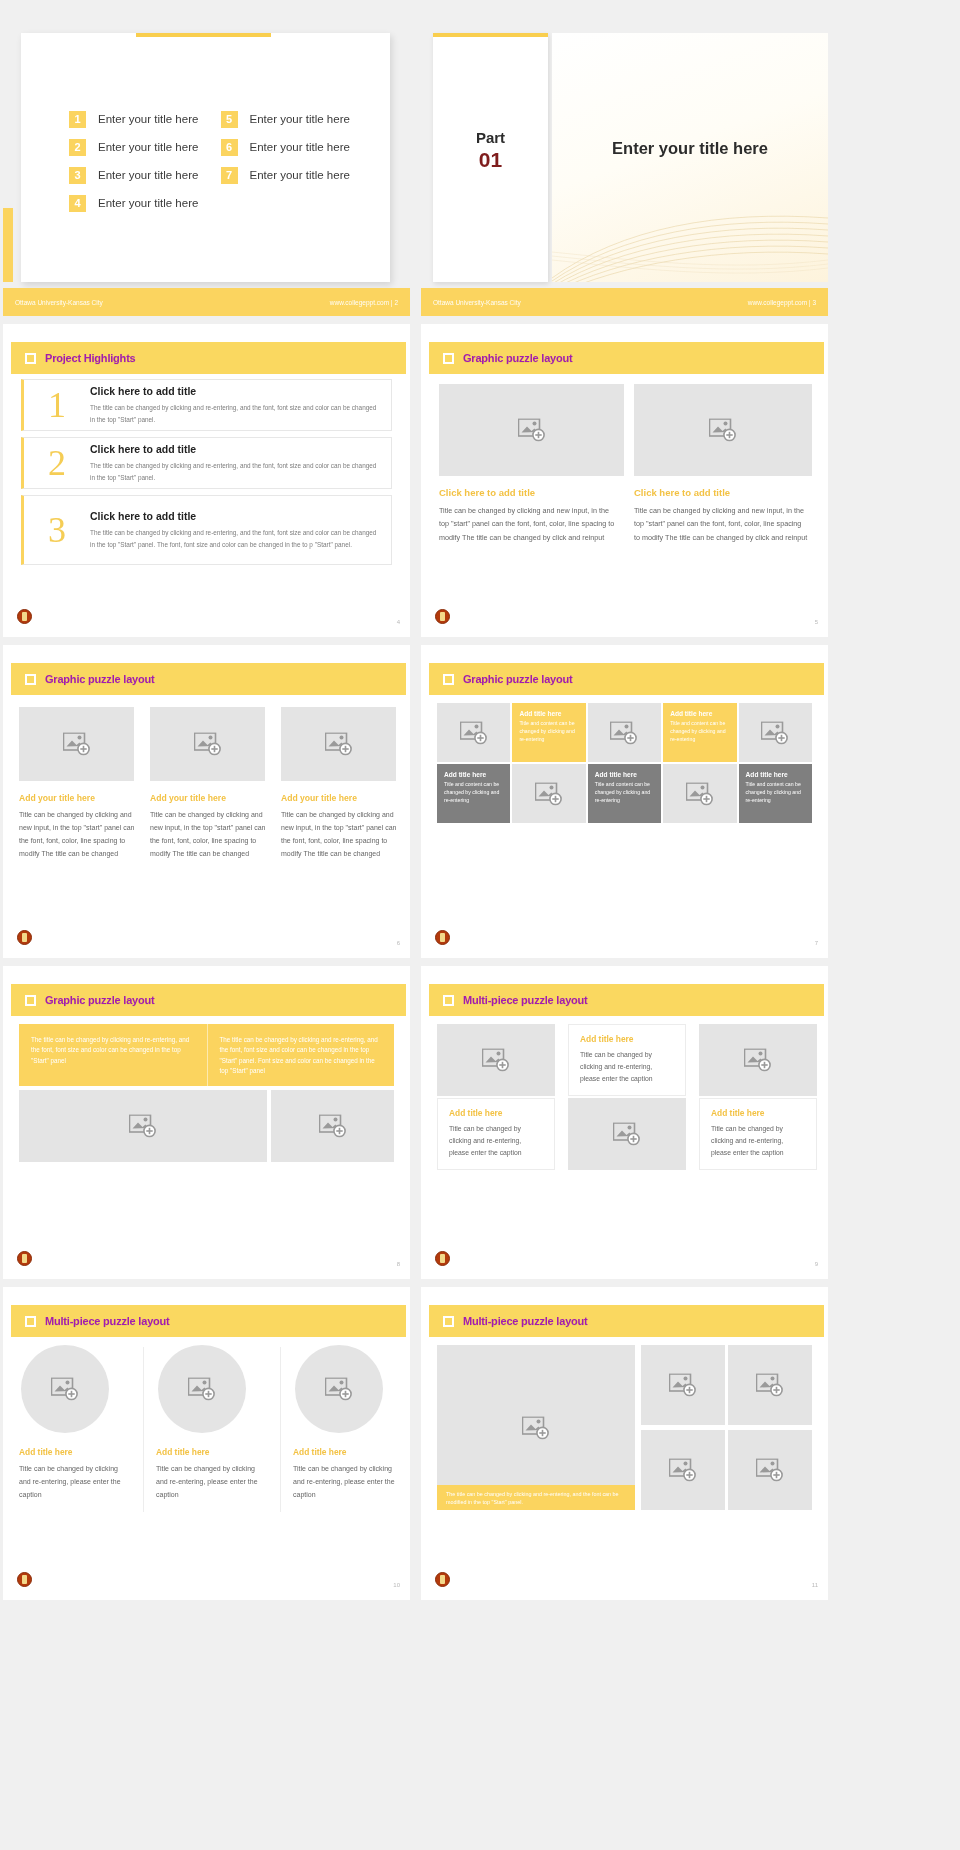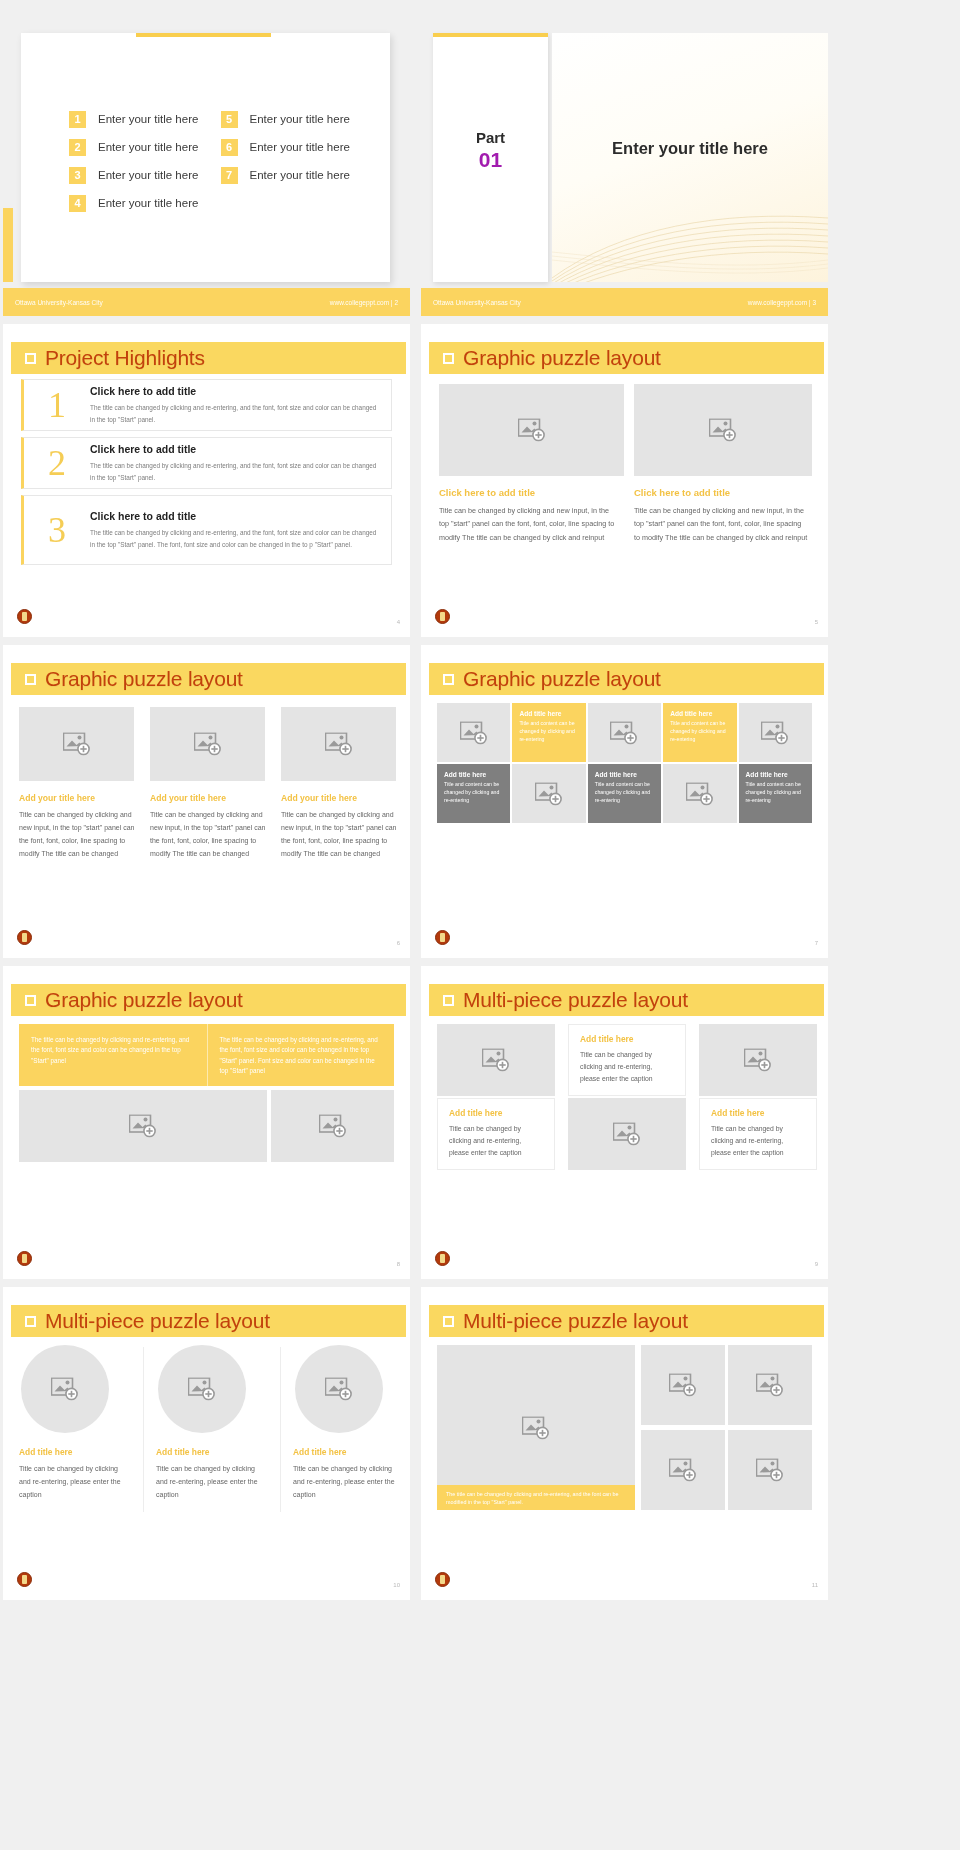--- a/index.html
+++ b/index.html
@@ -27,21 +27,21 @@
   .hdr {
     position:absolute; left:8px; right:4px; top:18px; height:32px;
     background:#fad860;
     display:flex; align-items:center; gap:9px;
     padding-left:14px;
   }
   .hdr .sq {
     width:11px; height:11px; border:2px solid #ffffff; flex:none;
   }
   .hdr .t {
-    color:#c2410c; font-size:21px; font-weight:normal; letter-spacing:-0.2px;
+    color:#a21caf; font-size:11px; font-weight:bold; letter-spacing:-0.2px;
     text-shadow:0 1px 0 rgba(0,0,0,.04);
   }
 
   
   .logo {
     position:absolute; left:14px; bottom:13px;
     width:15px; height:15px; border-radius:50%;
     background:#b33a0c;
     border:1px solid #8a2c08;
     display:flex; align-items:center; justify-content:center;
@@ -104,21 +104,21 @@
   
   .s2 { background:#f0f0f0; }
   .s2 .leftpanel {
     position:absolute; left:12px; top:30px; width:115px; bottom:34px;
     background:#fff; box-shadow:1px 2px 5px rgba(0,0,0,.10);
   }
   .s2 .leftpanel .bar { position:absolute; left:0; top:0; width:100%; height:4px; background:#f9ce4e; }
   .s2 .leftpanel .p  { position:absolute; top:96px; width:100%; text-align:center;
                        font-size:15px; font-weight:bold; color:#2c2c2c; }
   .s2 .leftpanel .n  { position:absolute; top:115px; width:100%; text-align:center;
-                       font-size:21px; font-weight:bold; color:#a21caf; }
+                       font-size:21px; font-weight:bold; color:#7f1d1d; }
   .s2 .rightpanel {
     position:absolute; left:131px; right:0; top:30px; bottom:34px;
     background:linear-gradient(160deg,#ffffff 0%,#fffdf6 45%,#fdf3dc 100%);
     overflow:hidden;
   }
   .s2 .rightpanel .title {
     position:absolute; top:106px; left:0; right:0; text-align:center;
     font-size:16.5px; font-weight:bold; color:#2c2c2c;
   }
   .s2 .waves { position:absolute; left:0; bottom:0; width:100%; height:100px; }

